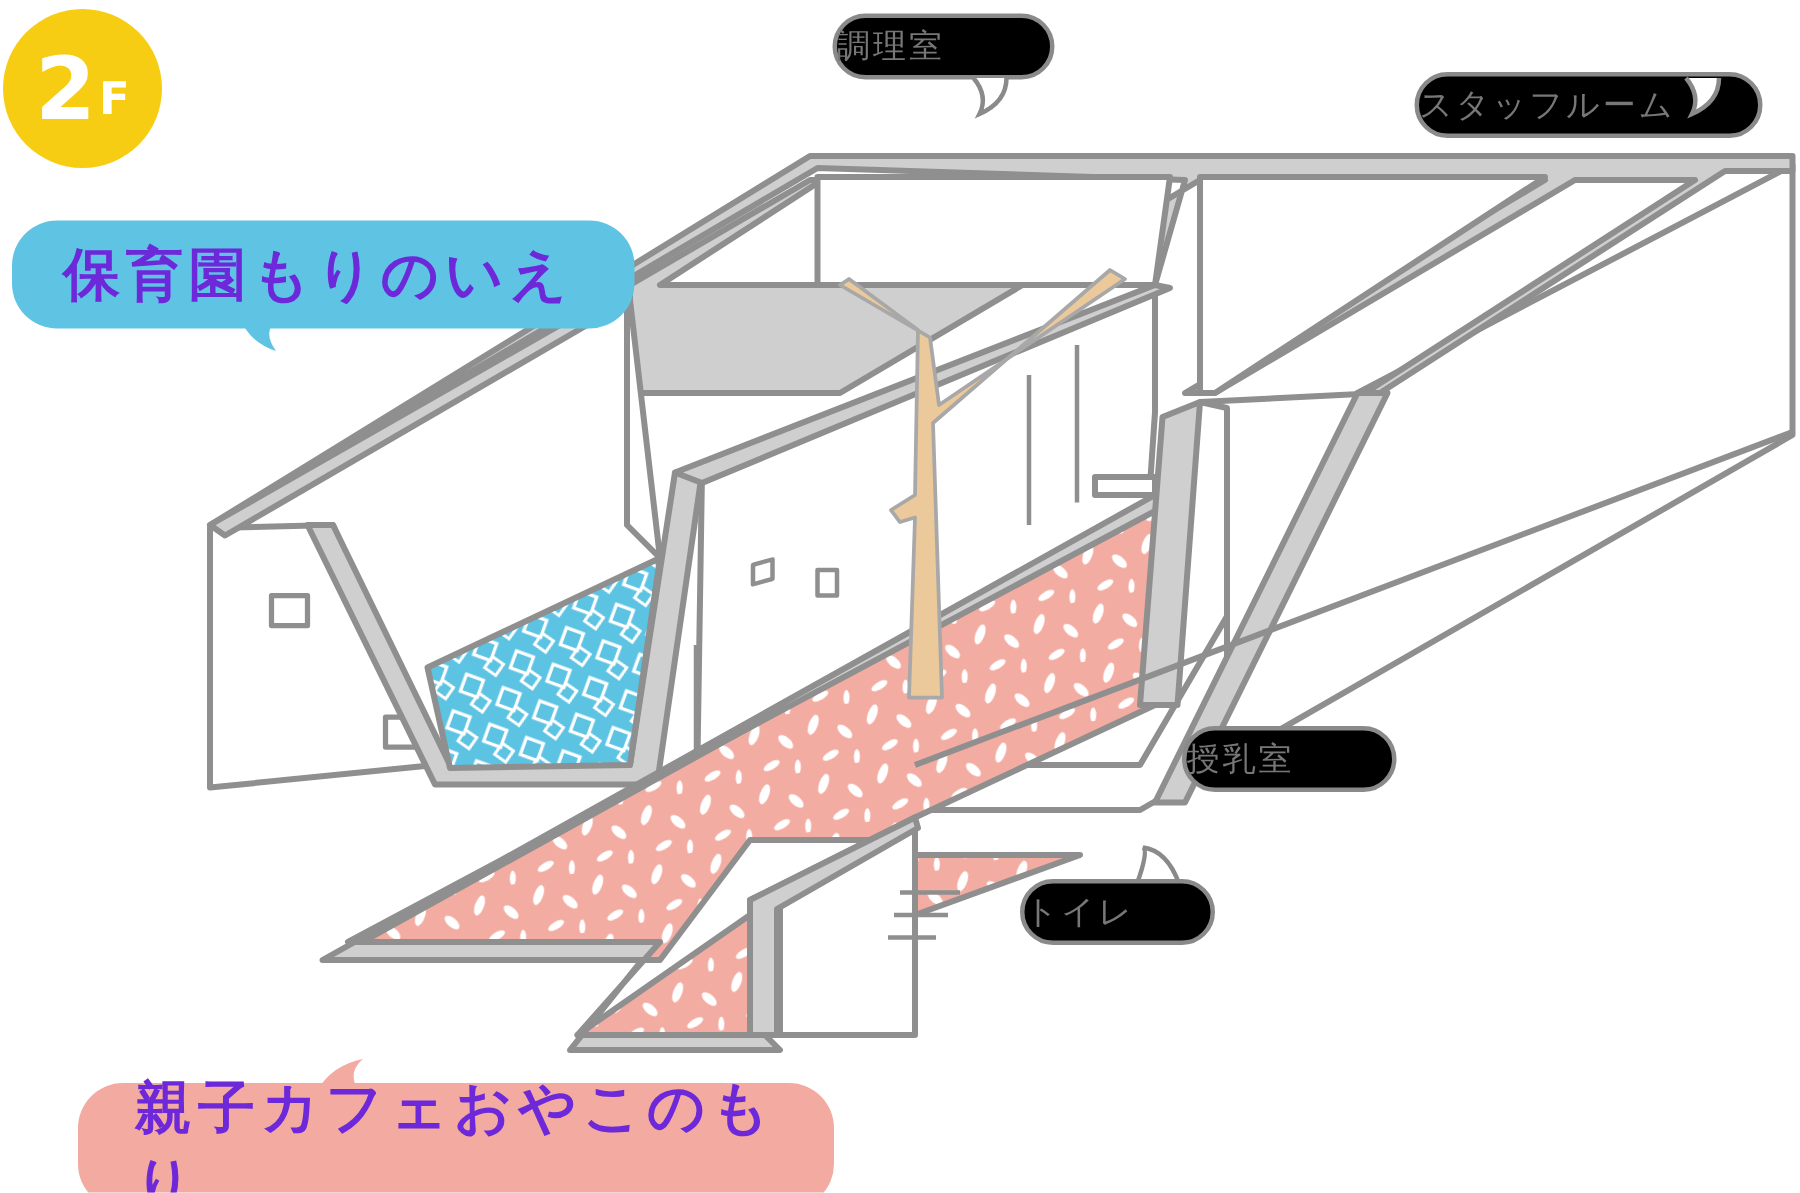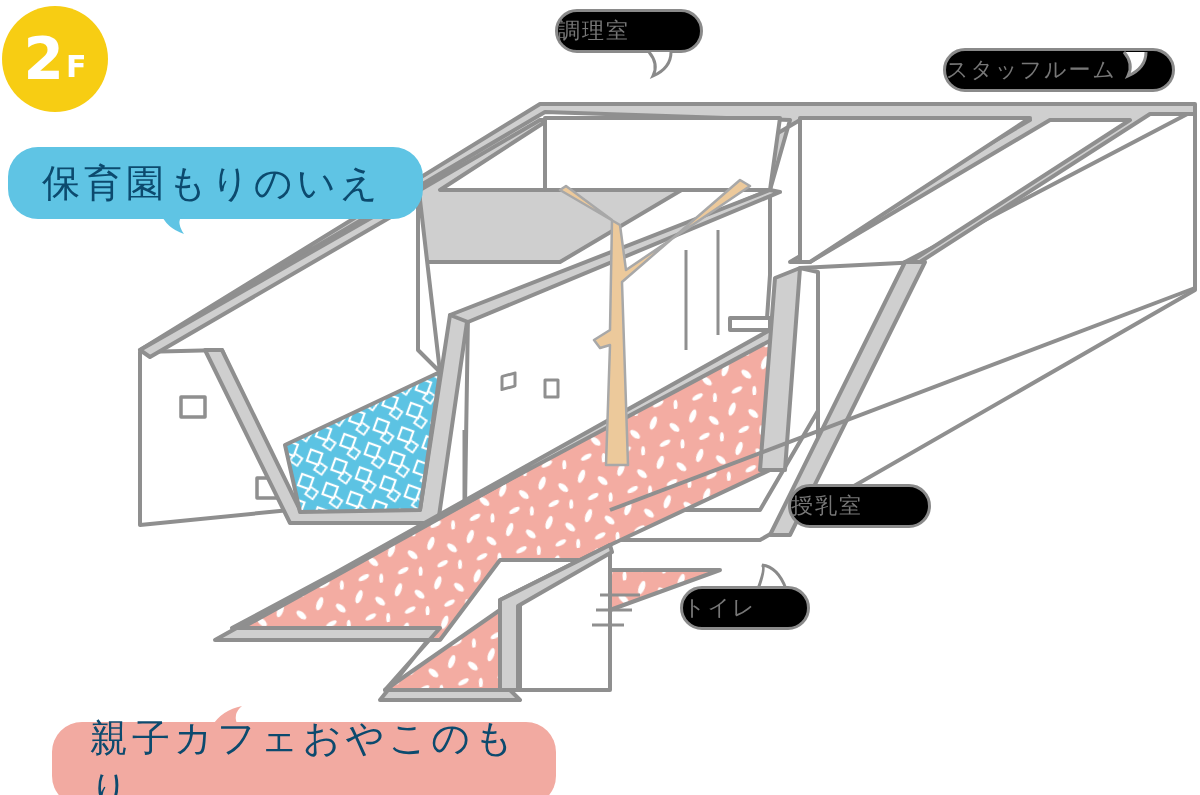--- a/index.html
+++ b/index.html
@@ -6,23 +6,23 @@
   body { width: 1200px; height: 795px; position: relative; overflow: hidden;
          font-family: "DejaVu Sans", sans-serif; }
   #scene { position: absolute; left: 0; top: 0; width: 1200px; height: 795px; }
 
   .floor-badge { position: absolute; left: 2px; top: 6px; width: 106px; height: 106px;
     border-radius: 50%; background: #f7cd13; color: #fff; display: flex;
     align-items: center; justify-content: center; font-weight: bold; }
   .floor-badge .num { font-size: 58px; line-height: 1; font-family: "DejaVu Sans", sans-serif; }
   .floor-badge .suffix { font-size: 30px; margin-top: 14px; margin-left: 2px; }
 
-  .big-label { position: absolute; color: #0c4a6e; font-size: 38px; letter-spacing: 4px;
+  .big-label { position: absolute; color: #6d28d9; font-size: 38px; letter-spacing: 4px;
     display: flex; align-items: center; padding: 0 24px; box-sizing: border-box;
-    font-family: "DejaVu Sans", sans-serif; }
+    font-family: "DejaVu Sans", sans-serif; font-weight: bold; }
   .label-blue { left: 8px; top: 147px; width: 415px; height: 72px; border-radius: 30px;
     background: #5fc4e4; padding-left: 34px; }
   .label-pink { left: 52px; top: 722px; width: 504px; height: 84px; border-radius: 30px;
     background: #f2aaa1; padding-left: 38px; }
 
   .small-label { position: absolute; height: 44px; border: 3px solid #8a8a8a; border-radius: 22px;
     background: #000000; color: #777; font-size: 22px; display: flex; align-items: center;
     justify-content: flex-start; box-sizing: border-box; letter-spacing: 2px; }
   .lbl-kitchen { left: 555px; top: 9px; width: 148px; }
   .lbl-staff { left: 943px; top: 27px; width: 232px; margin-top: 21px; }

